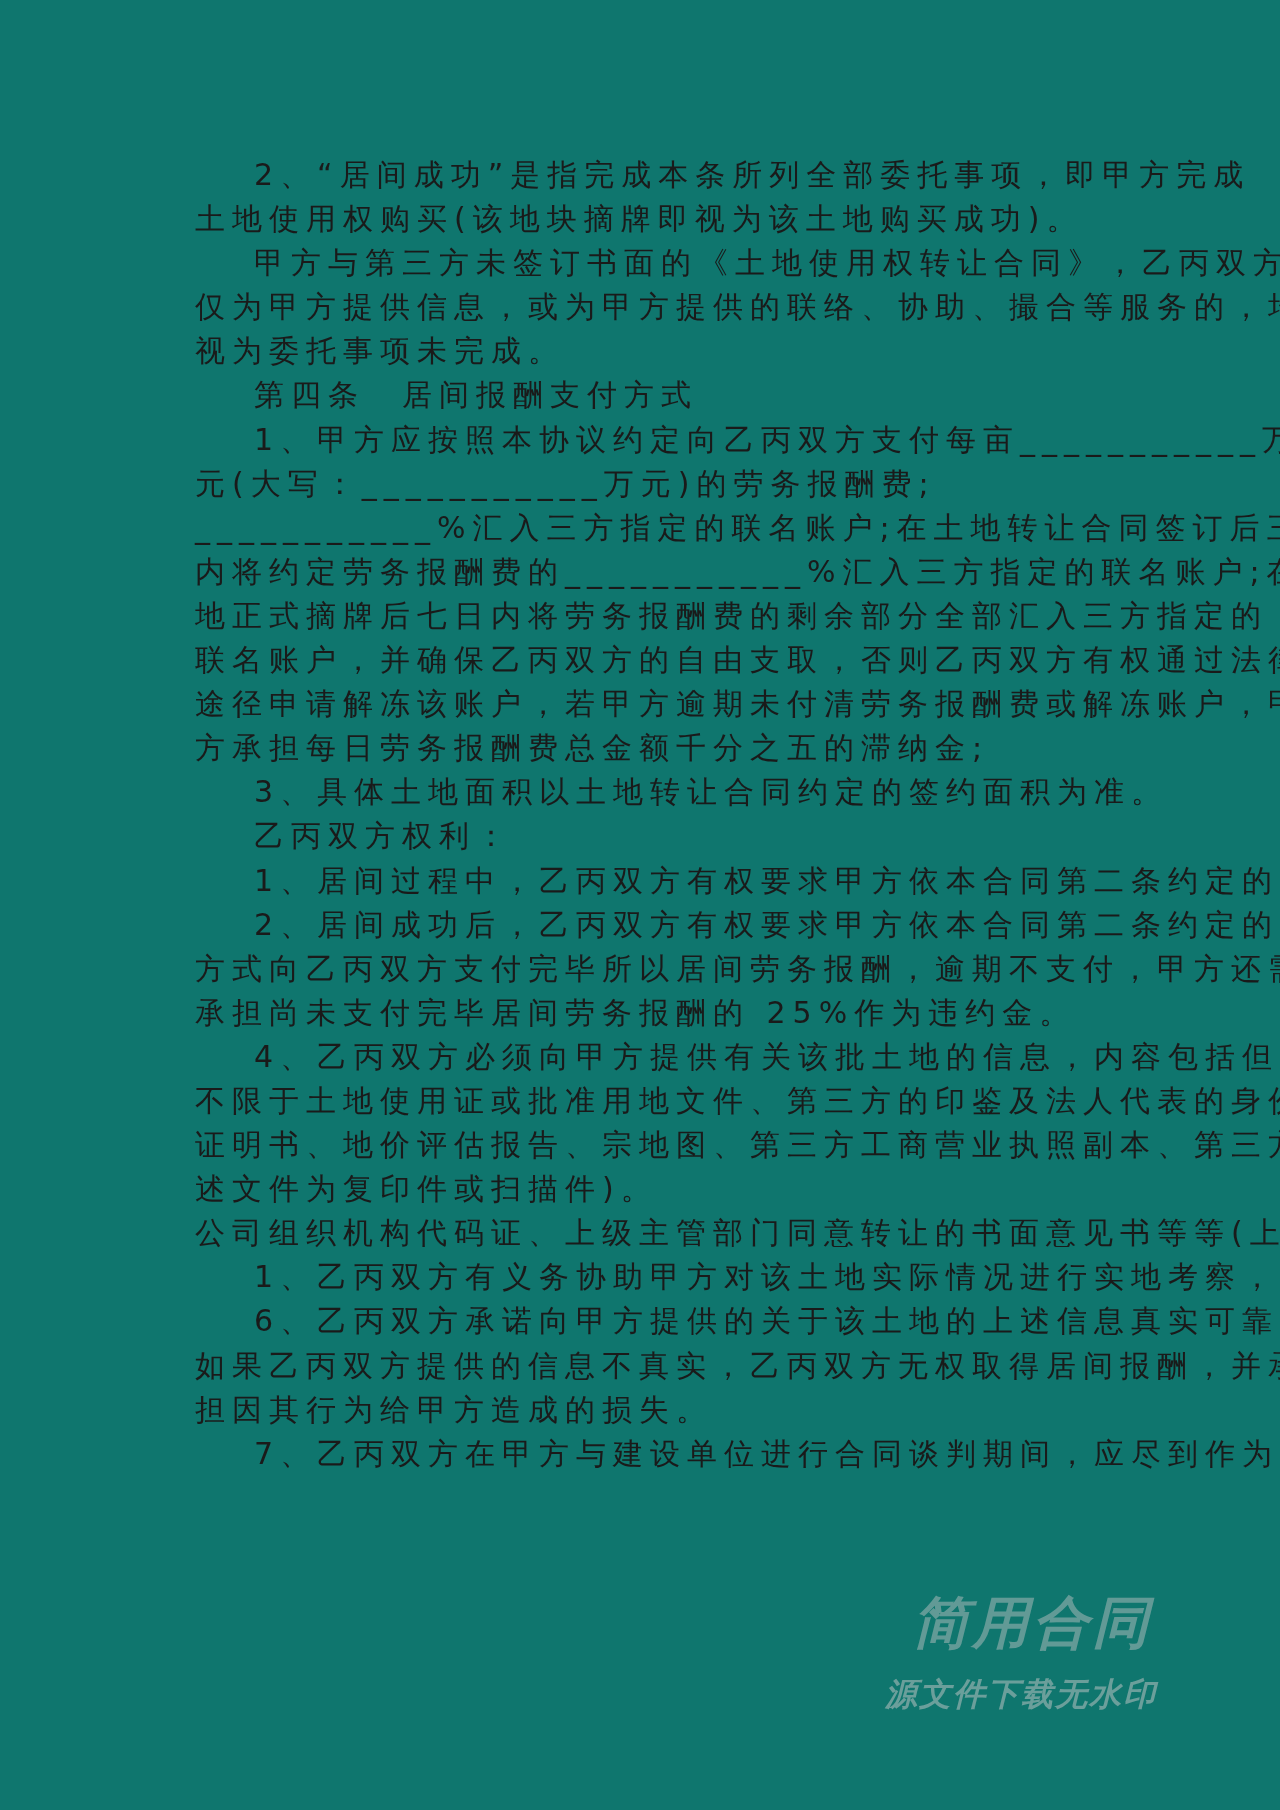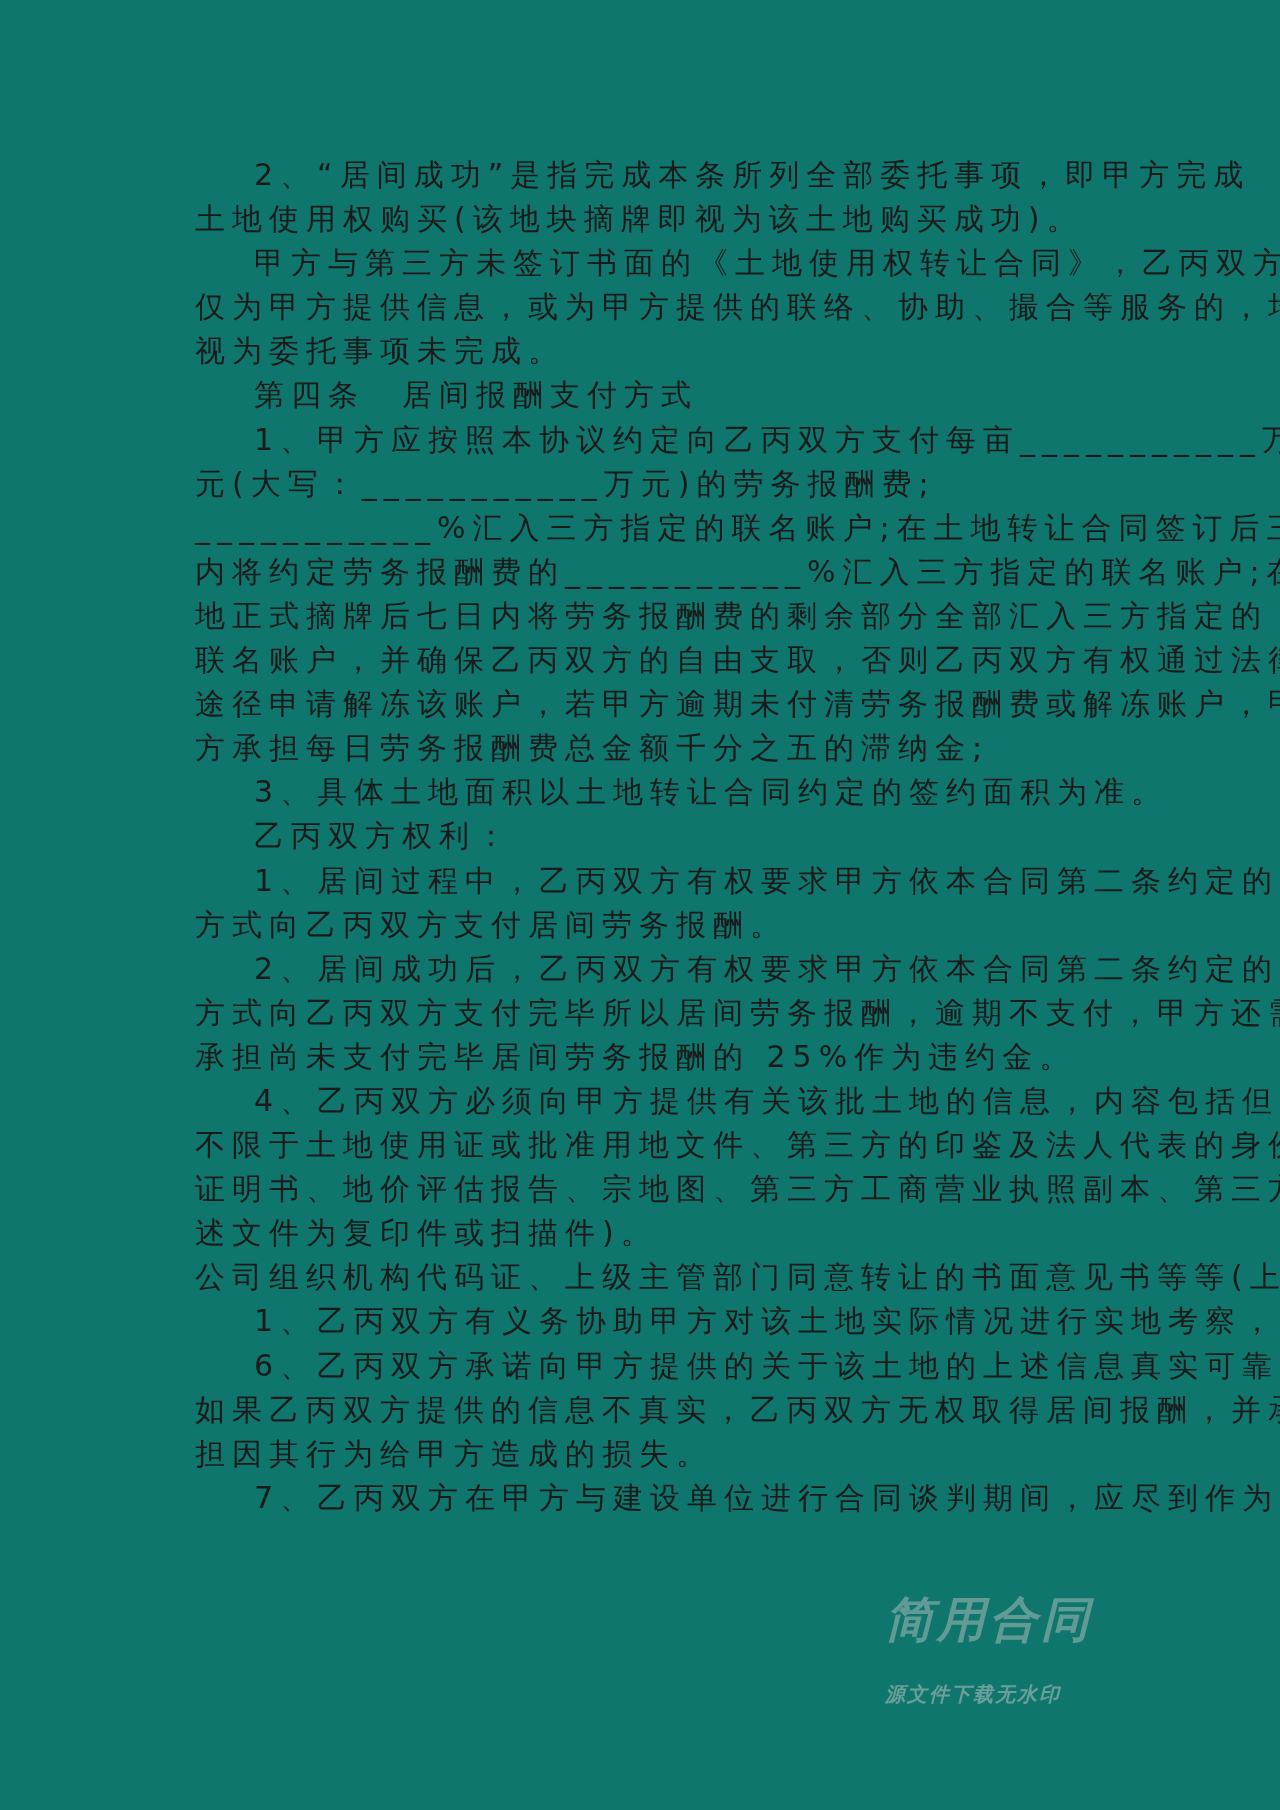--- a/index.html
+++ b/index.html
@@ -10,27 +10,27 @@
     height: 44.1px; line-height: 44.1px;
     font-family: "DejaVu Sans", sans-serif;
     font-size: 30px; color: #1a1a1a;
     white-space: nowrap; letter-spacing: 7px;
     text-align: justify; text-align-last: justify;
   }
   .line.last { text-align-last: left; }
   .line.indent { padding-left: 59px; }
   .watermark { position: absolute; left: 885px; top: 1590px; width: 295px; pointer-events: none; }
   .wm-brand {
-    font-family: Liberation Mono, monospace; font-weight: bold; font-style: italic;
-    font-size: 48px; line-height: 66px; color: rgba(200,200,200,0.45);
-    letter-spacing: 4px; white-space: nowrap;
+    font-family: Liberation Serif, serif; font-weight: bold; font-style: italic;
+    font-size: 56px; line-height: 66px; color: rgba(200,200,200,0.45);
+    letter-spacing: 4px; white-space: nowrap; text-align: center;
   }
   .wm-sub {
     font-family: "DejaVu Sans", sans-serif; font-weight: bold; font-style: italic;
-    font-size: 20px; line-height: 40px; color: rgba(200,200,200,0.5);
+    font-size: 32px; line-height: 40px; color: rgba(200,200,200,0.5);
     letter-spacing: 2px; white-space: nowrap; margin-top: 18px;
   }
 </style>
 </head>
 <body>
 
 <div class="page">
   <div class="content">
     <div class="line indent">2、“居间成功”是指完成本条所列全部委托事项，即甲方完成</div>
     <div class="line last">土地使用权购买(该地块摘牌即视为该土地购买成功)。</div>
@@ -42,21 +42,20 @@
     <div class="line last">元(大写：___________万元)的劳务报酬费;</div>
     <div class="line">___________%汇入三方指定的联名账户;在土地转让合同签订后三日</div>
     <div class="line">内将约定劳务报酬费的___________%汇入三方指定的联名账户;在土</div>
     <div class="line">地正式摘牌后七日内将劳务报酬费的剩余部分全部汇入三方指定的</div>
     <div class="line">联名账户，并确保乙丙双方的自由支取，否则乙丙双方有权通过法律</div>
     <div class="line">途径申请解冻该账户，若甲方逾期未付清劳务报酬费或解冻账户，甲</div>
     <div class="line last">方承担每日劳务报酬费总金额千分之五的滞纳金;</div>
     <div class="line indent last">3、具体土地面积以土地转让合同约定的签约面积为准。</div>
     <div class="line indent last">乙丙双方权利：</div>
     <div class="line indent">1、居间过程中，乙丙双方有权要求甲方依本合同第二条约定的</div>
-    <div class="line last">方式向乙丙双方支付居间劳务报酬。</div>
     <div class="line indent">2、居间成功后，乙丙双方有权要求甲方依本合同第二条约定的</div>
     <div class="line">方式向乙丙双方支付完毕所以居间劳务报酬，逾期不支付，甲方还需</div>
     <div class="line last">承担尚未支付完毕居间劳务报酬的 25%作为违约金。</div>
     <div class="line indent">4、乙丙双方必须向甲方提供有关该批土地的信息，内容包括但</div>
     <div class="line">不限于土地使用证或批准用地文件、第三方的印鉴及法人代表的身份</div>
     <div class="line">证明书、地价评估报告、宗地图、第三方工商营业执照副本、第三方</div>
     <div class="line last">述文件为复印件或扫描件)。</div>
     <div class="line">公司组织机构代码证、上级主管部门同意转让的书面意见书等等(上</div>
     <div class="line indent">1、乙丙双方有义务协助甲方对该土地实际情况进行实地考察，</div>
     <div class="line indent">6、乙丙双方承诺向甲方提供的关于该土地的上述信息真实可靠。</div>

